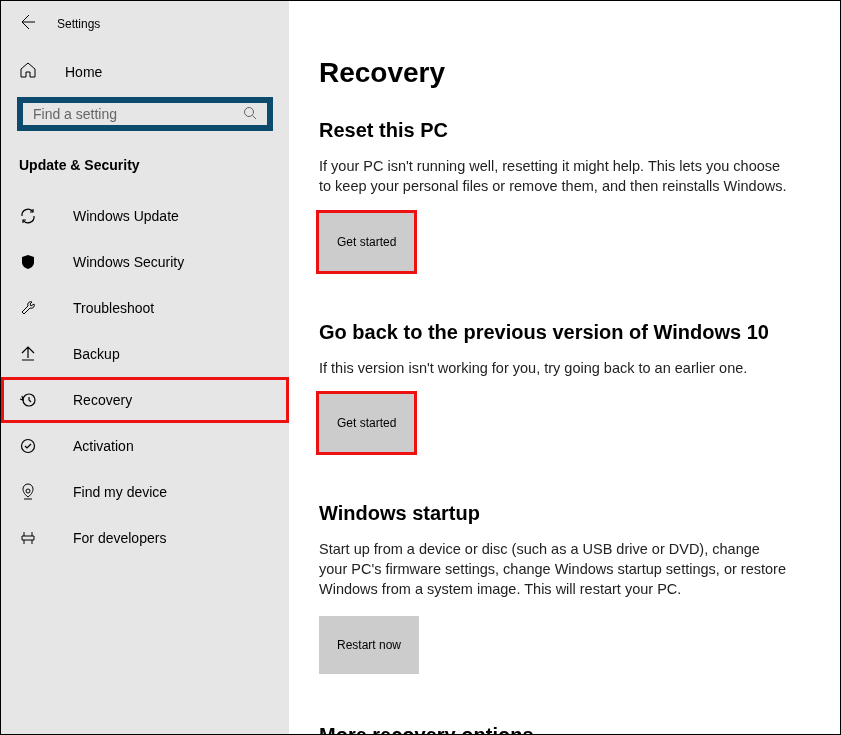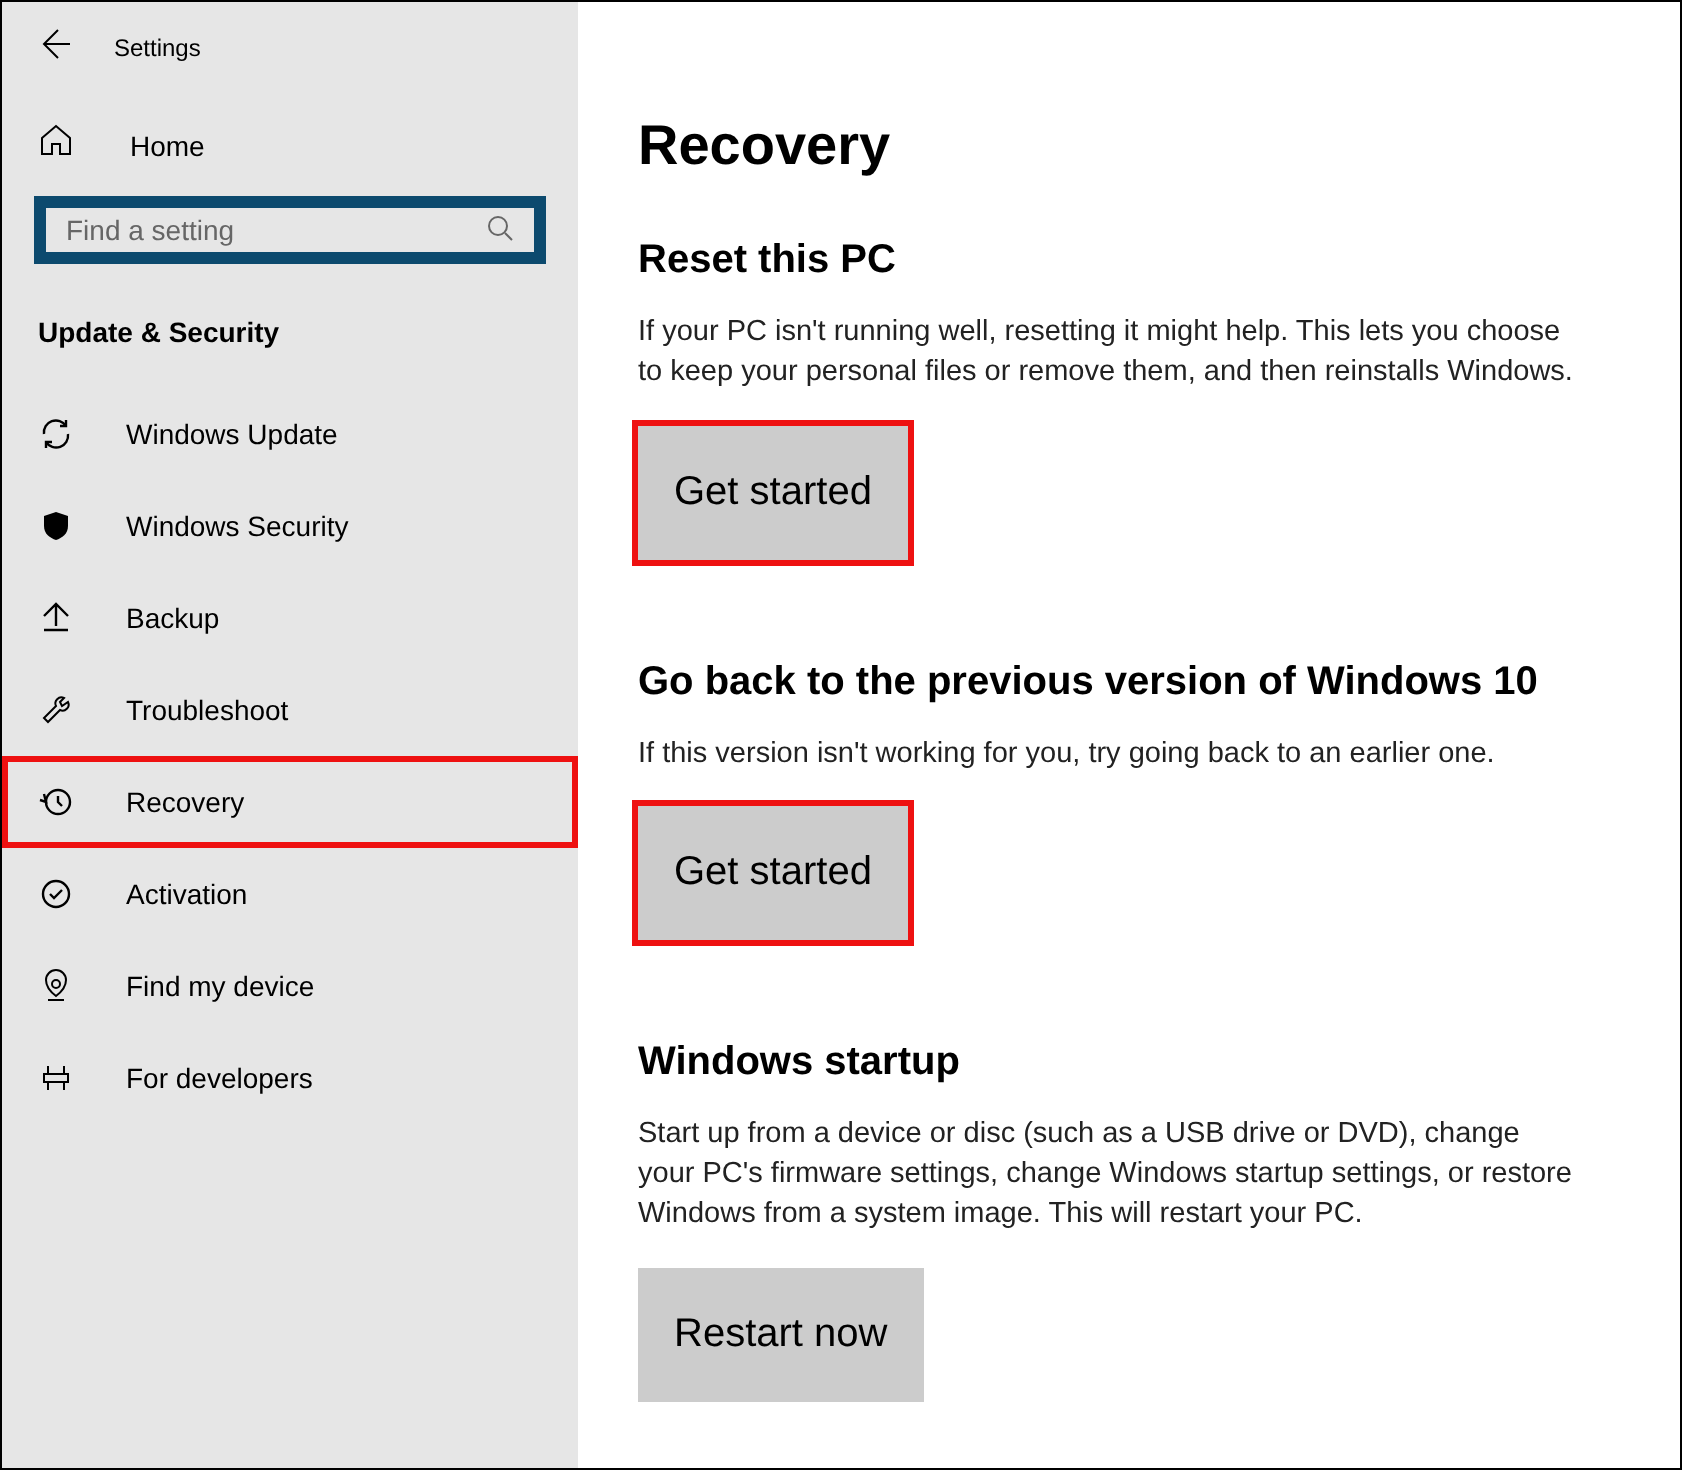--- a/index.html
+++ b/index.html
@@ -12,29 +12,29 @@
     .sidebar-inner { padding: 4px 16px 0 16px; }
     .home-row { display: flex; align-items: center; gap: 28px; padding: 10px 0 14px 2px; cursor: pointer; }
     .home-row .icon { width: 18px; }
     .home-label { font-size: 14px; color: #000; }
     .search-box { display: flex; align-items: center; justify-content: space-between; border: 6px solid #0c4a6e; background: #e6e6e6; padding: 0 10px; height: 34px; margin-bottom: 26px; }
     .search-box input { border: none; background: transparent; outline: none; font-size: 14px; color: #666; width: 100%; }
     .search-box input::placeholder { color: #666; }
     .search-icon { font-size: 13px; color: #666; }
     .category { font-weight: 600; font-size: 14px; margin-bottom: 20px; padding-left: 2px; }
     .nav-list { margin-left: -16px; margin-right: -16px; }
-    .nav-item { display: flex; align-items: center; gap: 26px; padding: 14px 0 14px 18px; cursor: pointer; font-size: 14px; color: #000; }
+    .nav-item { display: flex; align-items: center; gap: 36px; padding: 14px 0 14px 18px; cursor: pointer; font-size: 14px; color: #000; }
     .nav-item .icon { width: 18px; height: 18px; display: flex; align-items: center; justify-content: center; color: #000; flex-shrink: 0; }
     .nav-item.highlighted { outline: 3px solid #e11; outline-offset: -3px; }
     .main { flex: 1; padding: 56px 20px 0 30px; overflow-y: auto; }
     .page-title { font-size: 28px; font-weight: 600; margin-bottom: 30px; }
     .section { margin-bottom: 50px; }
     .section h2 { font-size: 20px; font-weight: 600; margin-bottom: 14px; }
     .section p { font-size: 14.5px; color: #222; line-height: 1.4; margin-bottom: 16px; max-width: 470px; }
-    .btn { display: inline-block; background: #ccc; border: none; padding: 22px 18px; font-size: 20px; cursor: pointer; font-family: inherit; }
+    .btn { display: inline-block; background: #ccc; border: none; padding: 22px 18px; font-size: 12px; cursor: pointer; font-family: inherit; }
     .btn.highlighted { outline: 3px solid #e11; outline-offset: 0px; }
     .link-text { font-size: 14.5px; color: #666; }
   </style>
 </head>
 <body>
 
 <div class="window">
   <aside class="sidebar">
     <div class="topbar">
       <span class="back-arrow">
@@ -77,32 +77,32 @@
           <span class="icon">
               <svg width="18" height="18" viewBox="0 0 18 18">
                 <path d="M9 2 L15 4 V9 C15 13 12 15 9 16 C6 15 3 13 3 9 V4 Z" fill="#000"></path>
               </svg>
             </span>
           <span>Windows Security</span>
         </div>
         <div class="nav-item">
           <span class="icon">
               <svg width="18" height="18" viewBox="0 0 18 18">
+                <path d="M13 3 A3 3 0 0 0 9 7 L3 13 L5 15 L11 9 A3 3 0 0 0 15 5 L12 7 L11 5 Z" stroke="#000" stroke-width="1" fill="none"></path>
+              </svg>
+            </span>
+          <span>Troubleshoot</span>
+        </div>
+        <div class="nav-item">
+          <span class="icon">
+              <svg width="18" height="18" viewBox="0 0 18 18">
                 <path d="M3 8 L9 2 L15 8 M9 2 V13 M3 15 H15" stroke="#000" stroke-width="1.2" fill="none"></path>
               </svg>
             </span>
           <span>Backup</span>
-        </div>
-        <div class="nav-item">
-          <span class="icon">
-              <svg width="18" height="18" viewBox="0 0 18 18">
-                <path d="M13 3 A3 3 0 0 0 9 7 L3 13 L5 15 L11 9 A3 3 0 0 0 15 5 L12 7 L11 5 Z" stroke="#000" stroke-width="1" fill="none"></path>
-              </svg>
-            </span>
-          <span>Troubleshoot</span>
         </div>
         <div class="nav-item highlighted">
           <span class="icon">
               <svg width="18" height="18" viewBox="0 0 18 18">
                 <circle cx="10" cy="9" r="6" stroke="#000" stroke-width="1.2" fill="none"></circle>
                 <path d="M10 6 V9 L12 11 M3 5 L4 9 L1 8" stroke="#000" stroke-width="1.2" fill="none"></path>
               </svg>
             </span>
           <span>Recovery</span>
         </div>

